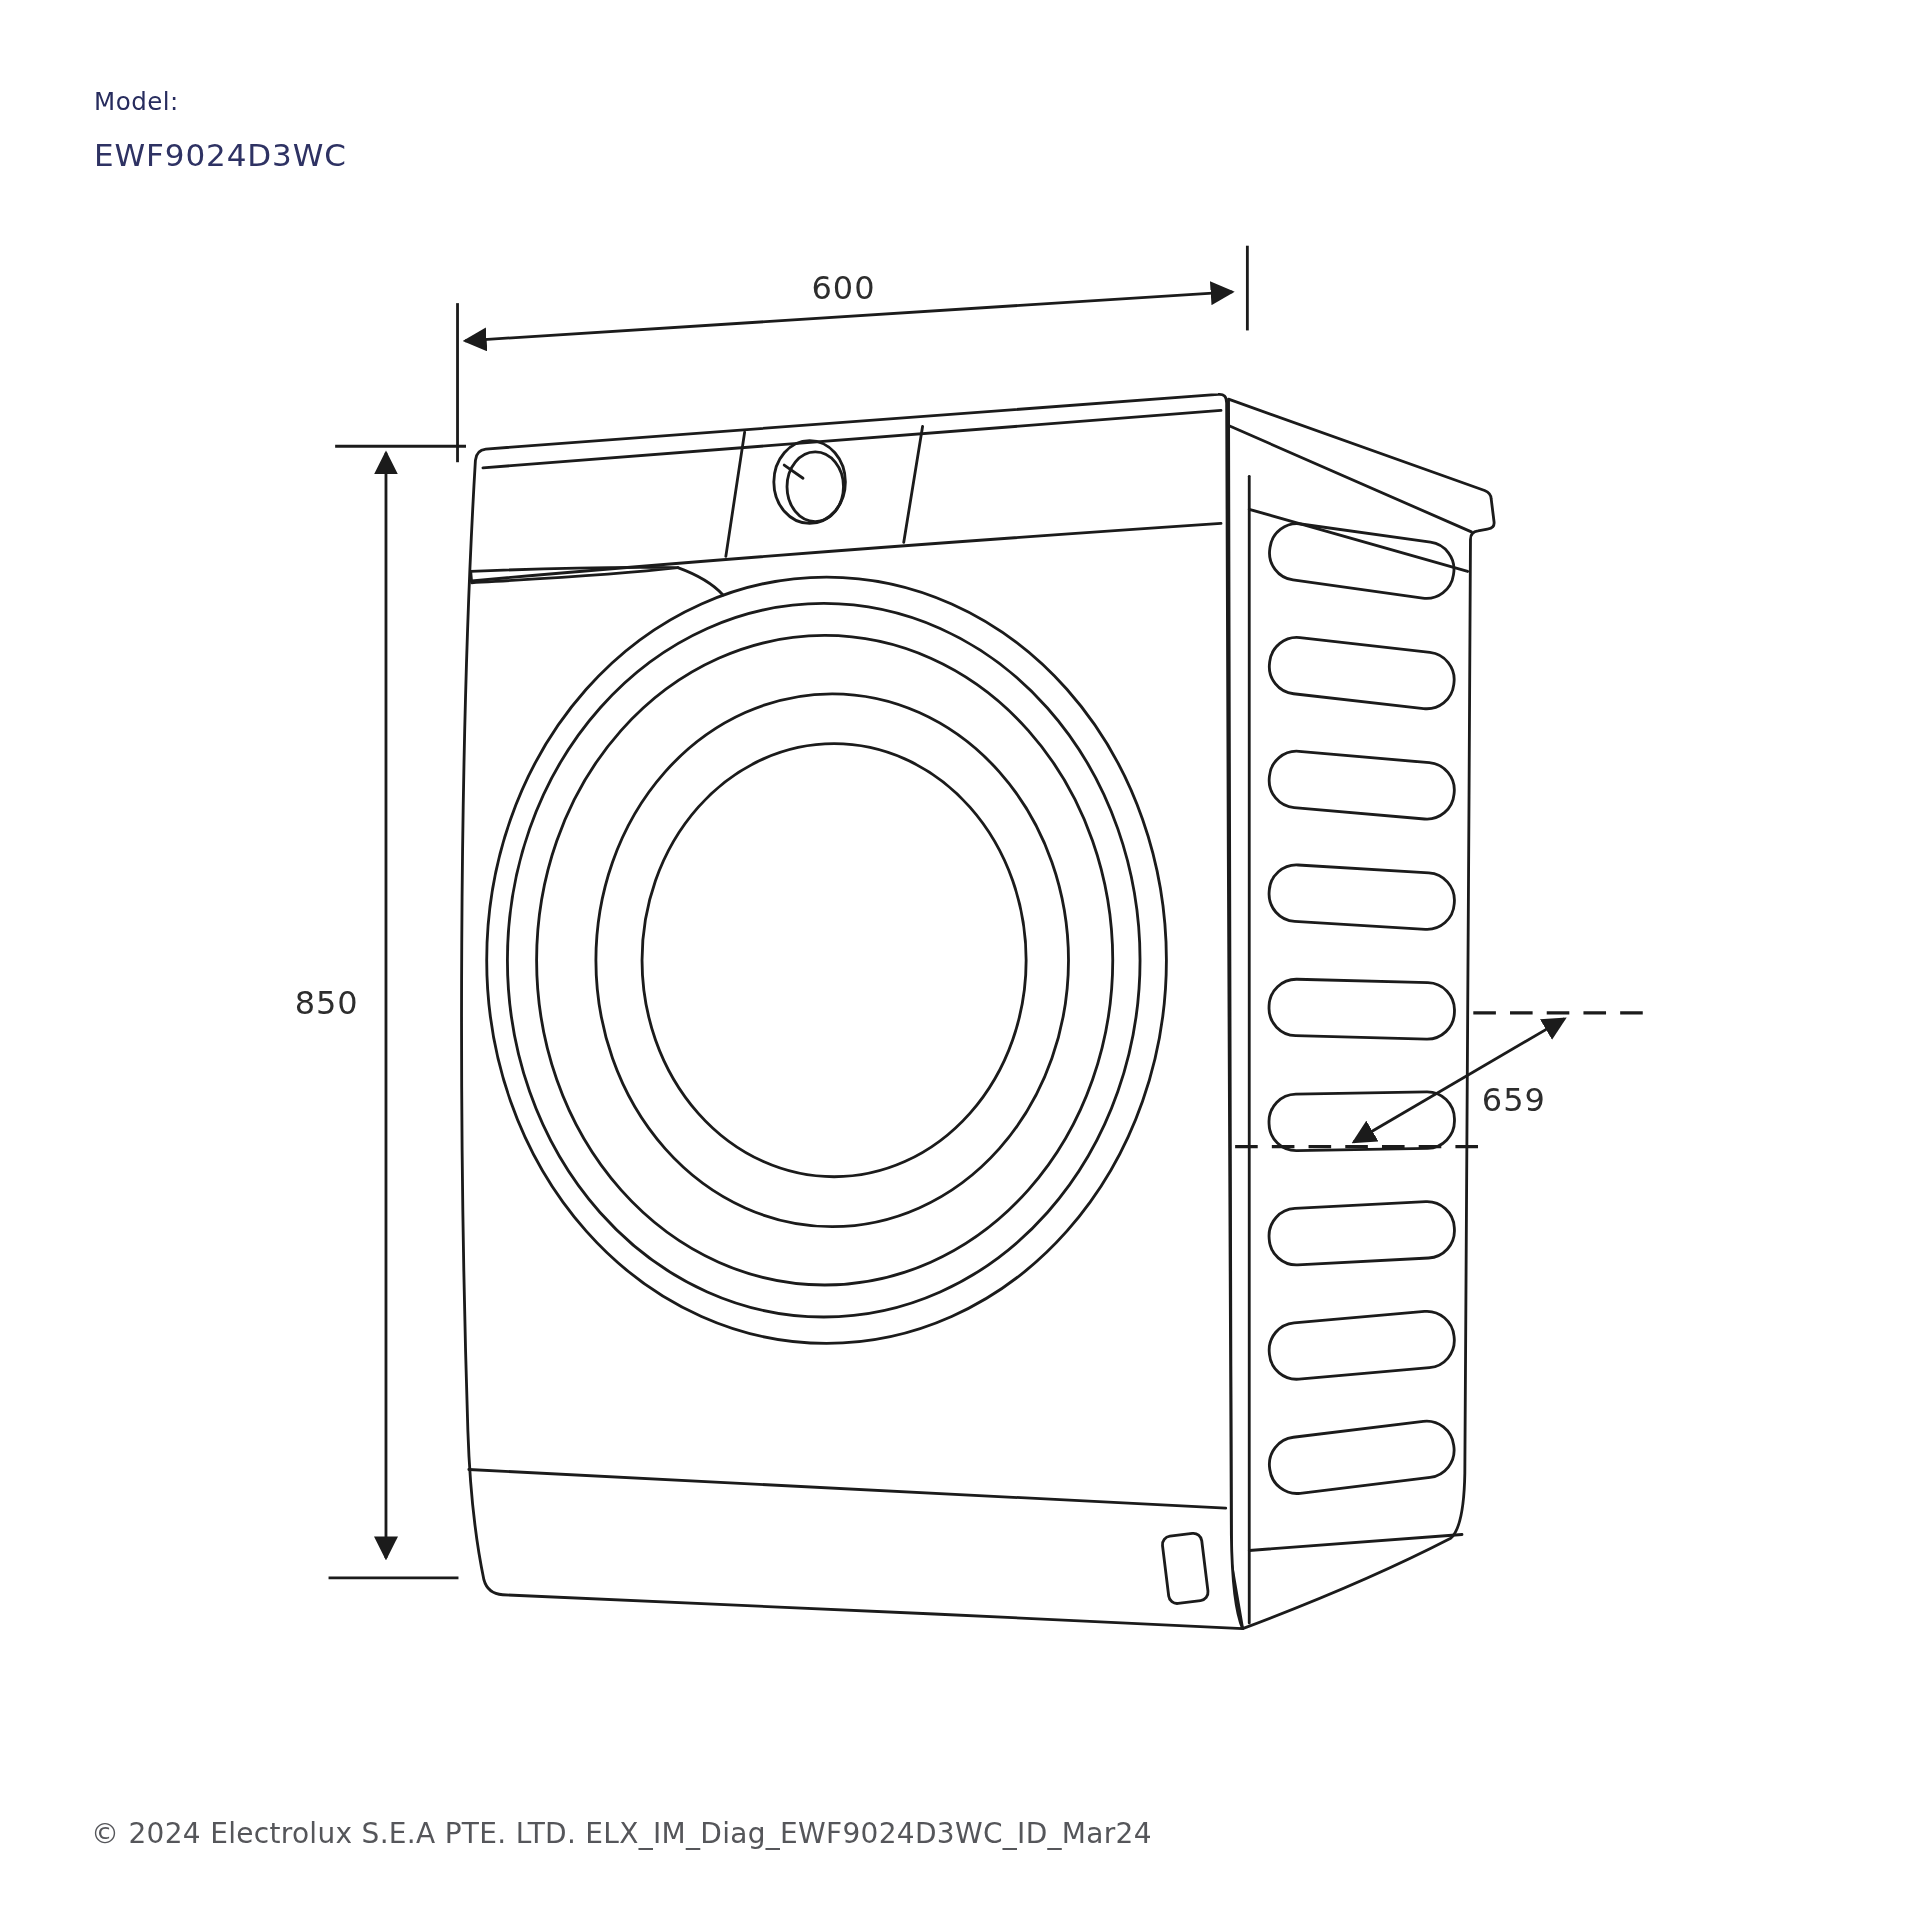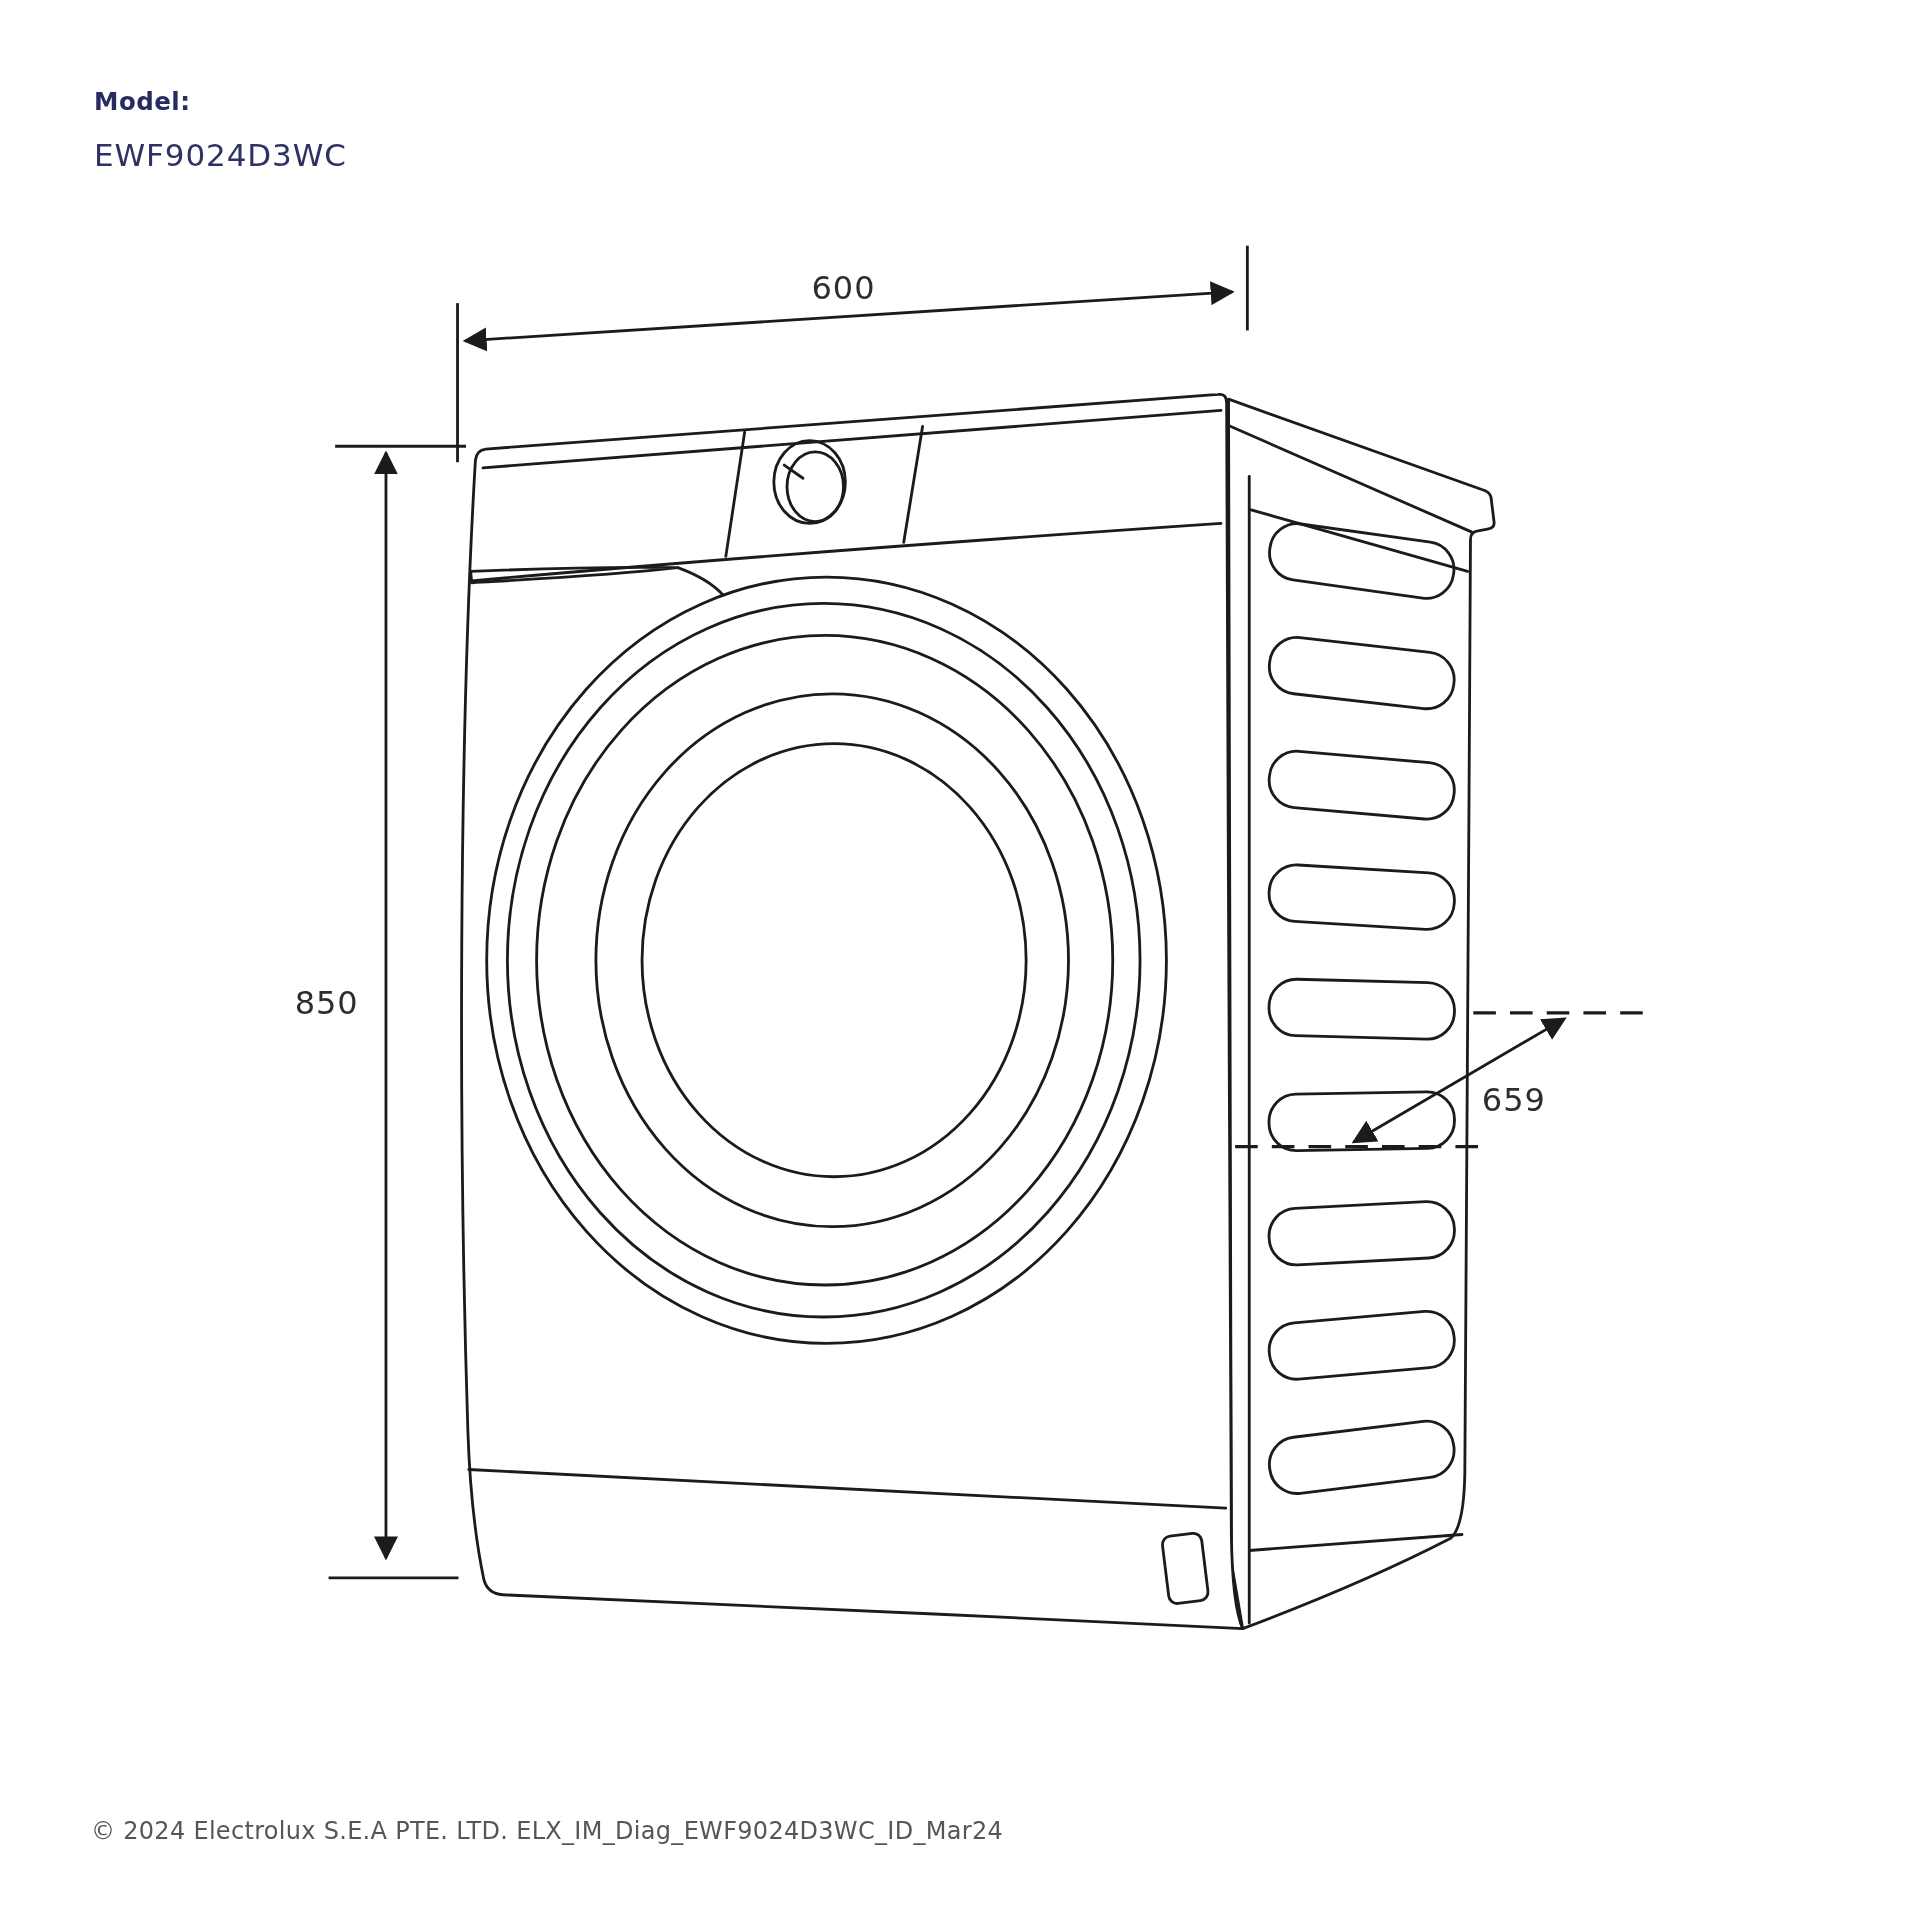--- a/index.html
+++ b/index.html
@@ -15,41 +15,41 @@
     background: #ffffff;
     overflow: hidden;
   }
   .model-block {
     position: absolute;
     left: 94px;
     top: 87px;
   }
   .model-label {
     font-size: 24.5px;
-    font-weight: bold;
+    font-weight: normal;
     color: #272c5e;
     letter-spacing: 0.5px;
   }
   .model-code {
     margin-top: 21px;
     font-size: 31px;
     font-weight: normal;
     color: #2e3263;
     letter-spacing: 0.9px;
   }
   .diagram-svg {
     position: absolute;
     left: 0;
     top: 0;
   }
   .copyright {
     position: absolute;
     left: 91px;
     top: 1817px;
-    font-size: 24px;
+    font-size: 28px;
     color: #55565a;
     letter-spacing: 0.3px;
   }
   .dim-text {
     font-size: 34px;
     fill: #2d2d2d;
     letter-spacing: 1px;
   }
   .mline {
     fill: none;

